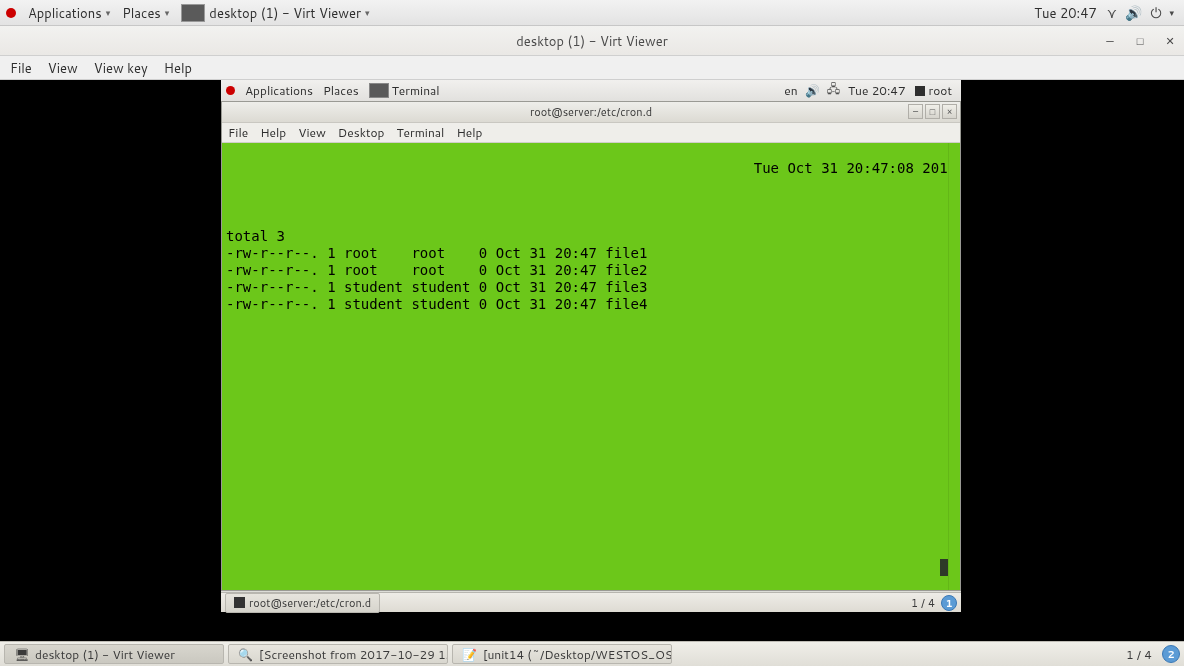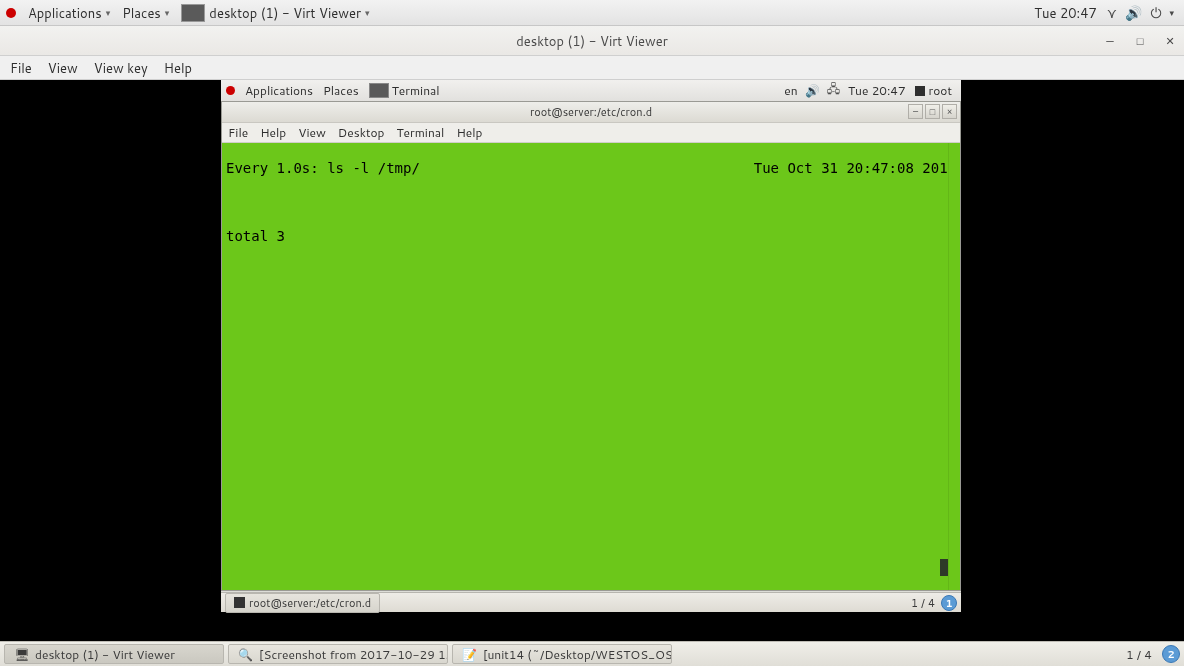--- a/index.html
+++ b/index.html
@@ -217,23 +217,27 @@
         </div>
         <div class="term-menubar">
           <span>File</span>
           <span>Help</span>
           <span>View</span>
           <span>Desktop</span>
           <span>Terminal</span>
           <span>Help</span>
         </div>
         <div class="term-body">
-<div class="term-line"><span>Every 1.0s: ls -l /tmp/</span><span class="right">Tue Oct 31 20:47:08 2017</span></div>
+<div class="term-line"><span class="right">Tue Oct 31 20:47:08 2017</span></div>
 <div class="term-line">&nbsp;</div>
 <span>total 3</span>
+<div id="ls-rows">-rw-r--r--. 1 root    root    0 Oct 31 20:47 file1
+-rw-r--r--. 1 root    root    0 Oct 31 20:47 file2
+-rw-r--r--. 1 student student 0 Oct 31 20:47 file3
+-rw-r--r--. 1 student student 0 Oct 31 20:47 file4</div>
           <div class="term-cursor"></div>
           <div class="term-scrollbar"></div>
         </div>
       </div>
 
       <div class="inner-bottombar">
         <div class="task">
           <span class="icon"></span>
           <span>root@server:/etc/cron.d</span>
         </div>

